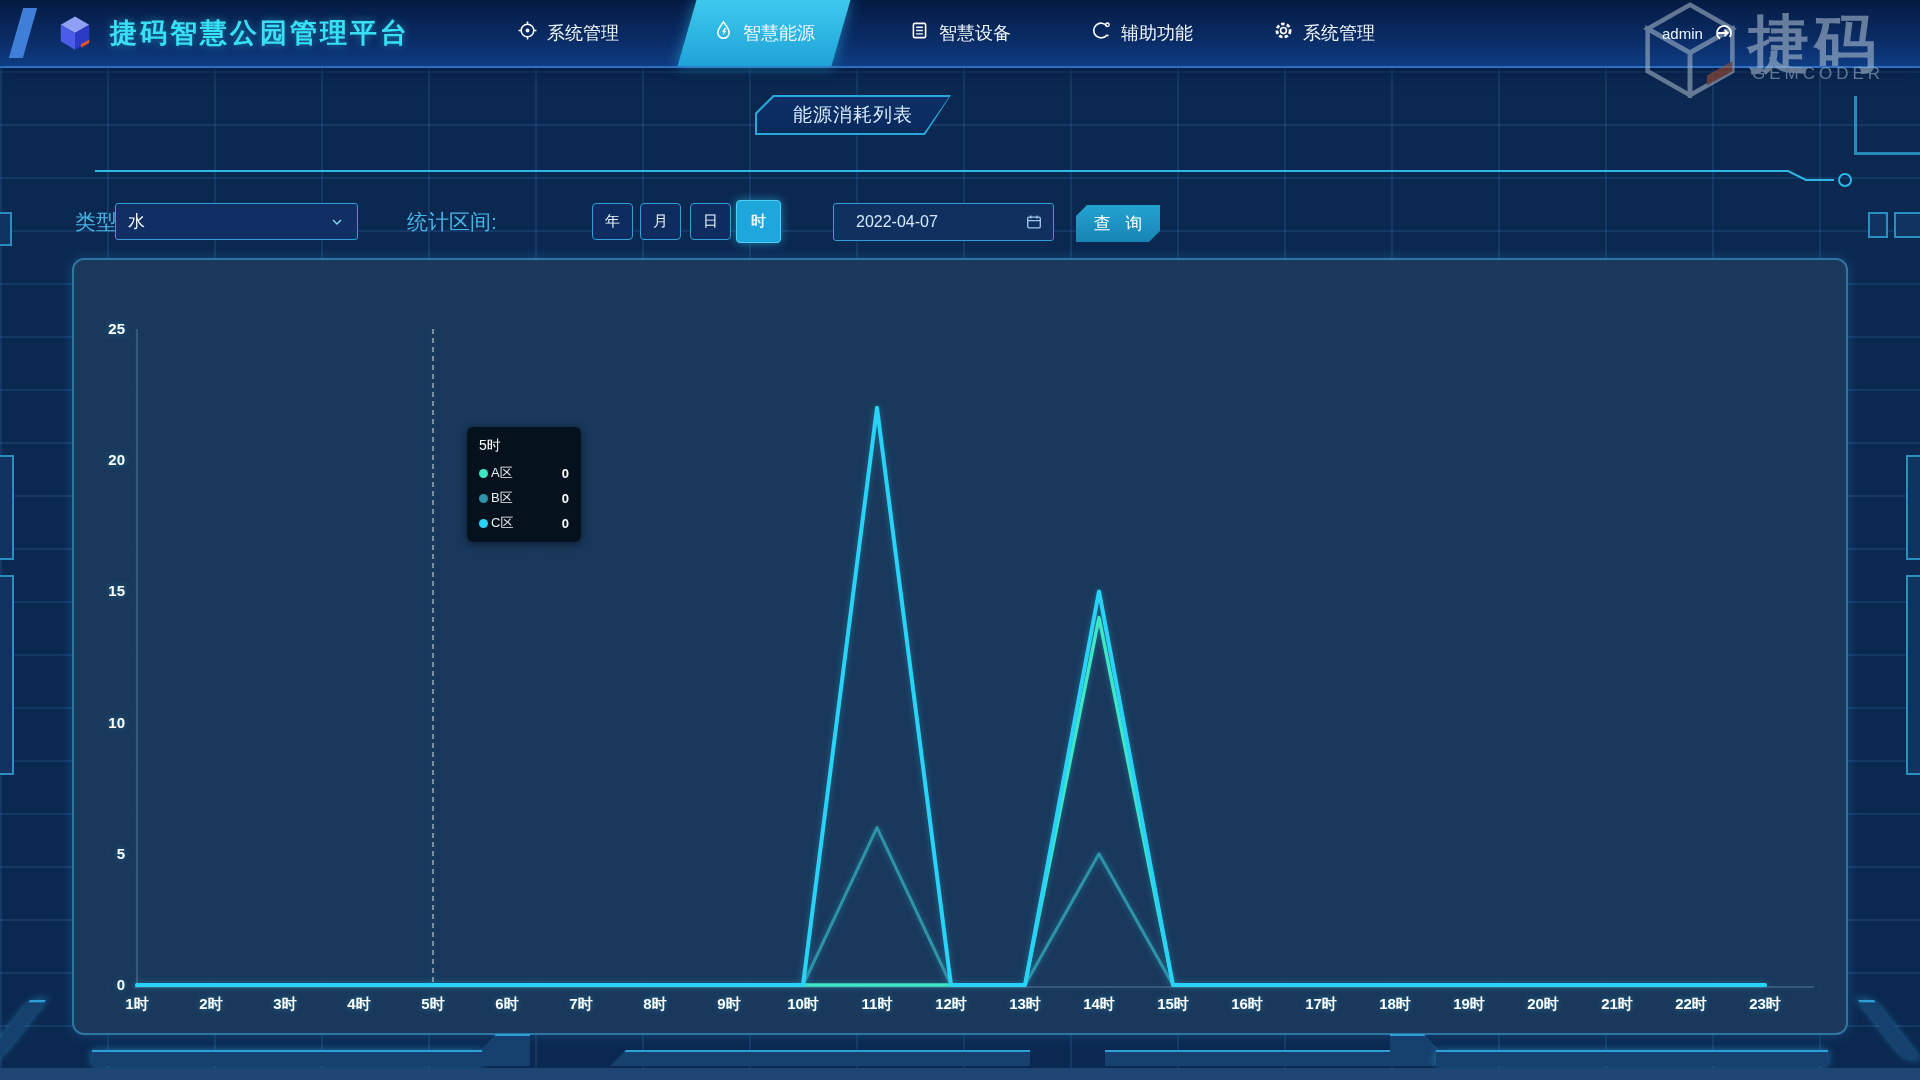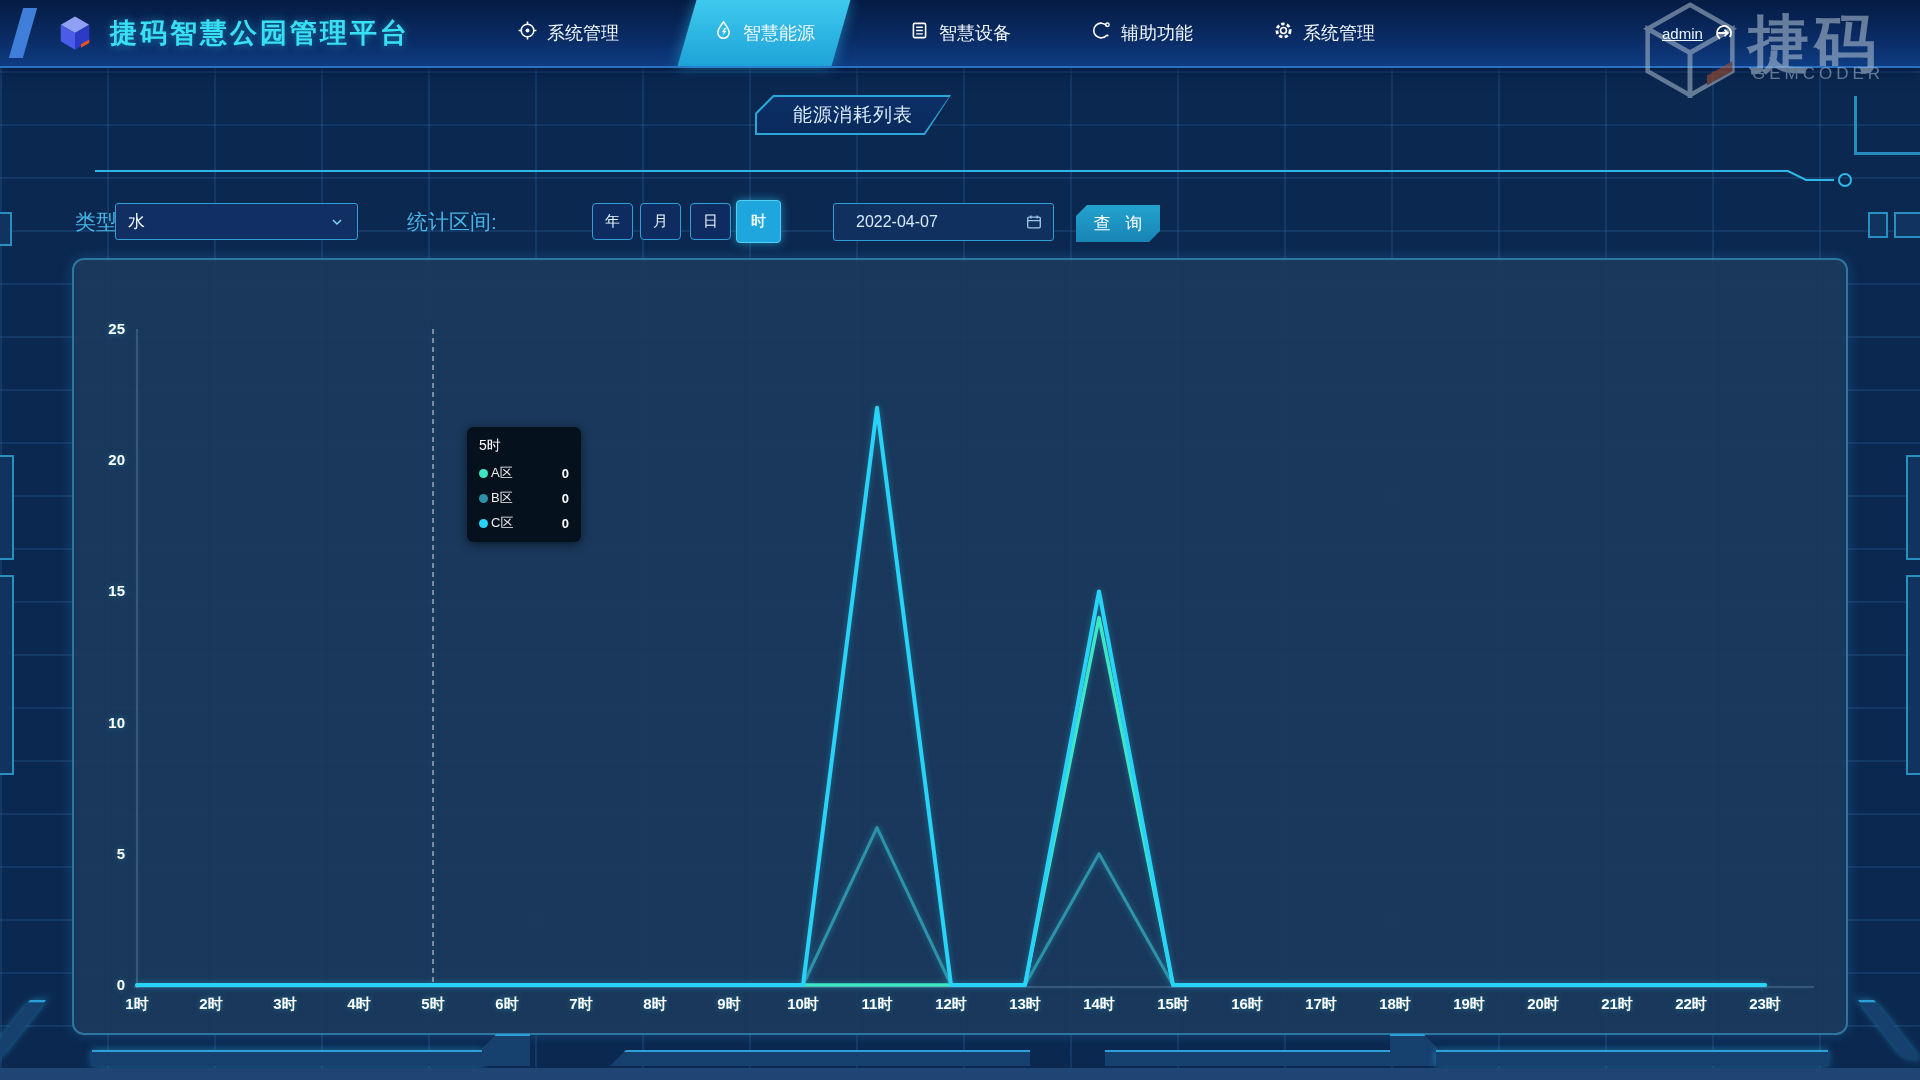--- a/index.html
+++ b/index.html
@@ -19,21 +19,21 @@
   .hdr-slash{position:absolute;left:16px;top:8px;width:14px;height:50px;background:#3f7fd9;transform:skewX(-16deg);}
   .brand{position:absolute;left:58px;top:0;height:66px;display:flex;align-items:center;gap:18px;}
   .brand-title{font-size:27px;font-weight:bold;color:#38e0f6;letter-spacing:3px;text-shadow:0 0 8px rgba(56,224,246,.45);}
   .nav{position:absolute;left:505px;top:0;height:66px;display:flex;align-items:stretch;gap:56px;}
   .nav-item{position:relative;display:flex;align-items:center;gap:9px;padding:0 12px;font-size:18px;color:#f2f8ff;cursor:pointer;}
   .nav-item svg{flex:0 0 auto;}
   .nav-item.active{padding:2px 26px;}
   .nav-item.active::before{content:"";position:absolute;inset:0;transform:skewX(-16deg);
     background:linear-gradient(180deg,#3fc9ee,#1ea3d8);box-shadow:0 0 14px rgba(47,190,235,.55);z-index:0;}
   .nav-item>*{position:relative;z-index:1;}
-  .user{position:absolute;left:1662px;top:0;height:66px;display:flex;align-items:center;gap:10px;font-size:15px;color:#eef6ff;text-decoration:underline;}
+  .user{position:absolute;left:1662px;top:0;height:66px;display:flex;align-items:center;gap:10px;font-size:15px;color:#eef6ff;}
   .wm{position:absolute;right:0;top:0;width:360px;height:96px;pointer-events:none;opacity:.55;}
   .wm-cn{position:absolute;left:188px;top:2px;font-size:62px;font-weight:bold;color:#b6c6d6;letter-spacing:4px;white-space:nowrap;}
   .wm-en{position:absolute;left:192px;top:64px;font-size:17px;color:#a9bccd;letter-spacing:4px;}
   .wm-cube{position:absolute;left:82px;top:2px;}
   
   .tab{position:absolute;top:95px;height:40px;display:flex;align-items:center;justify-content:center;
        font-size:19px;letter-spacing:1px;cursor:pointer;}
   .tab-list{left:755px;width:196px;background:#2aa6d8;
     clip-path:polygon(18px 0,100% 0,calc(100% - 26px) 100%,0 100%,0 18px);}
   .tab-list .inner{position:absolute;inset:2px;background:linear-gradient(180deg,#0b2f66,#0a2a5c);

